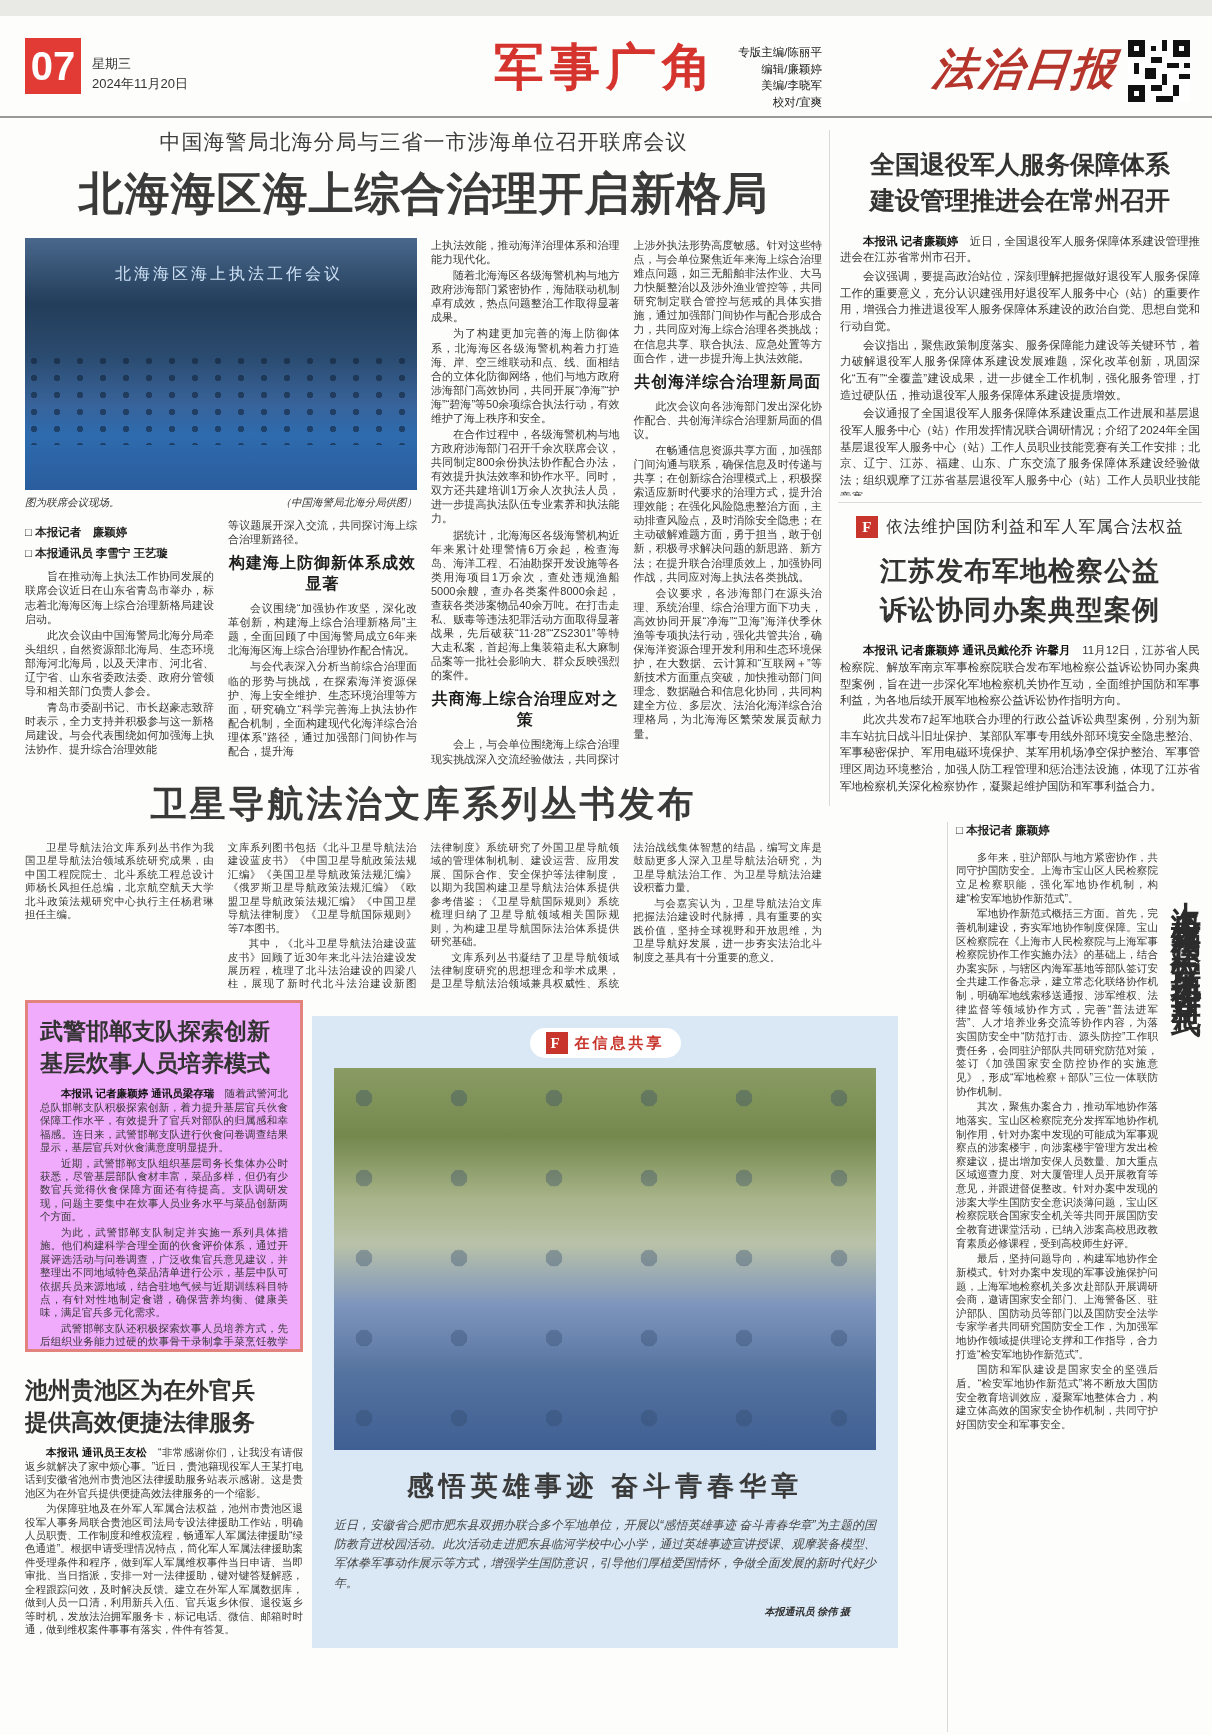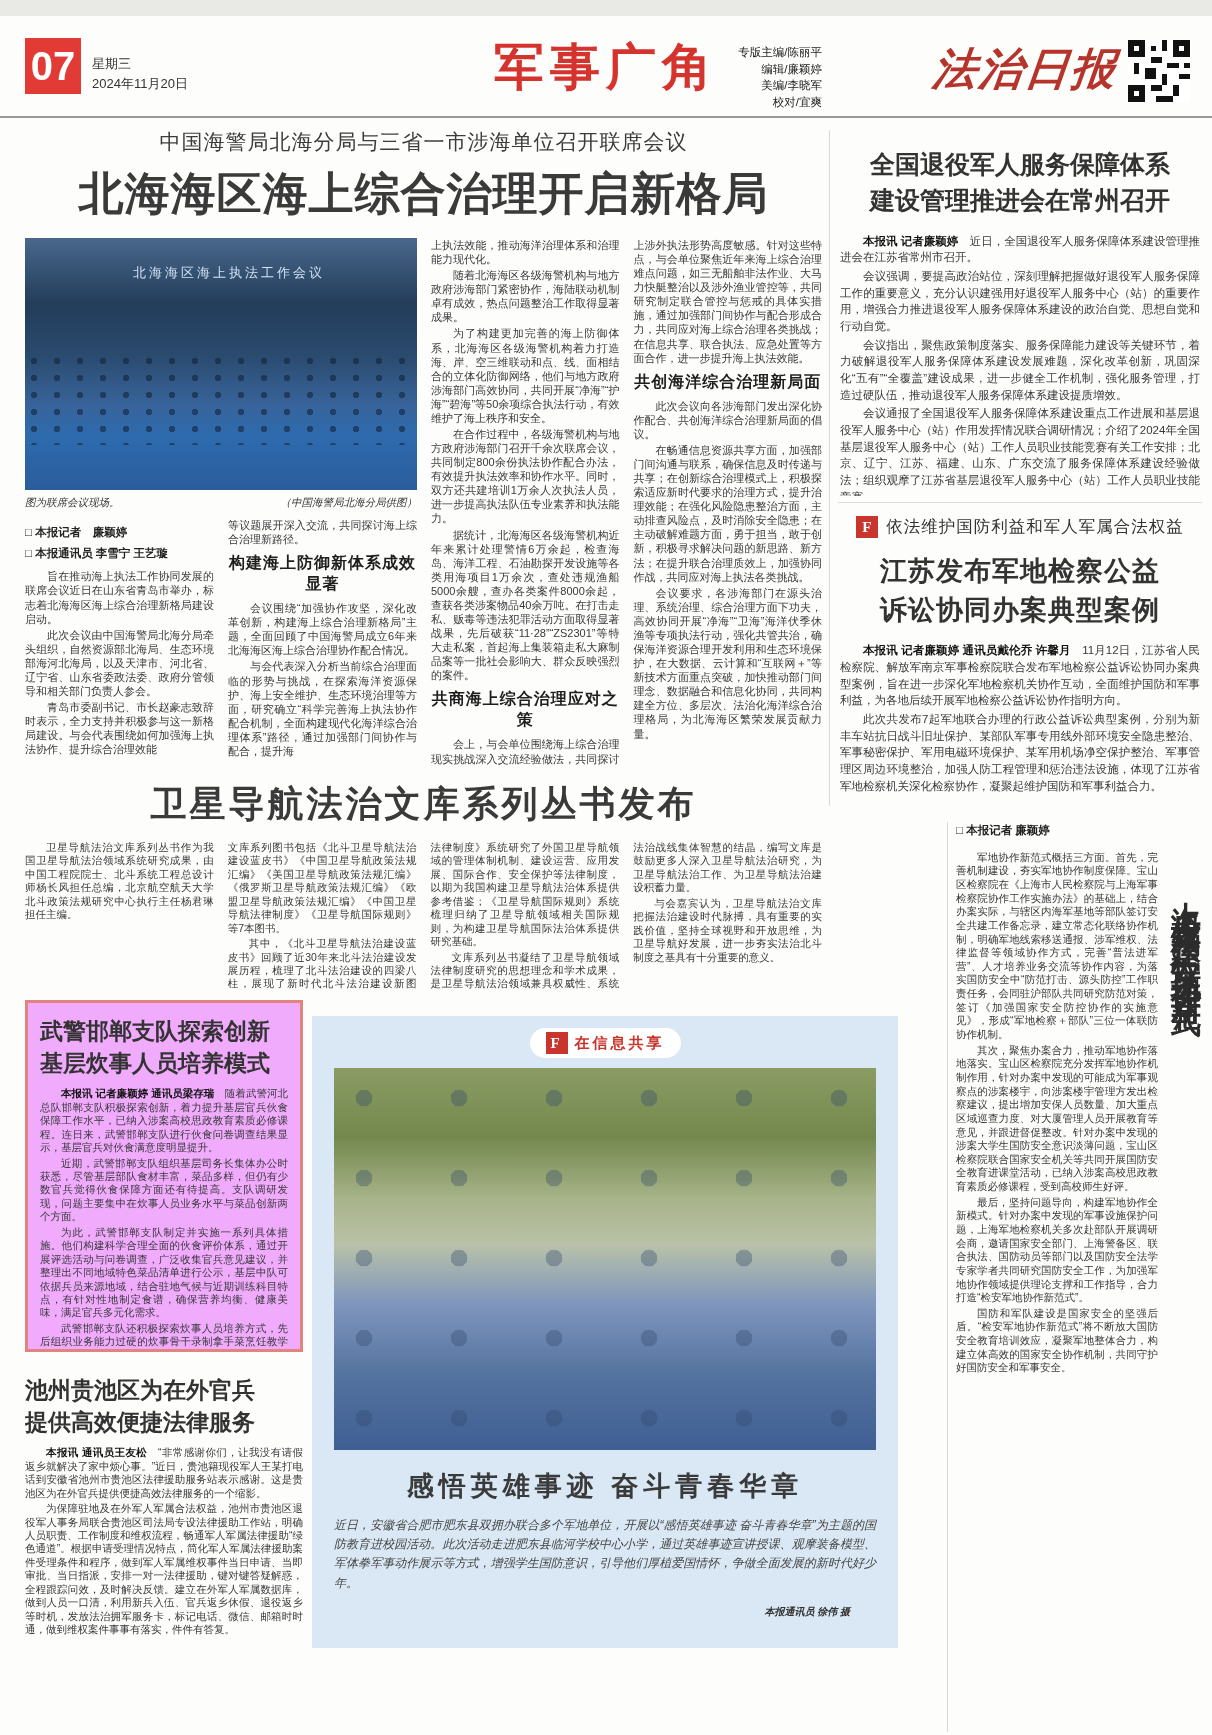--- a/index.html
+++ b/index.html
@@ -30,21 +30,21 @@
   .main-art{position:absolute;left:25px;top:112px;width:797px;height:650px;}
   .kicker{text-align:center;font-size:21px;color:#3c3c3c;letter-spacing:1px;}
   .mainhead{margin:8px 0 14px 0;text-align:center;font-size:45px;font-weight:600;color:#3a3a3a;letter-spacing:1px;}
   .ma-cols{display:flex;gap:14px;height:528px;overflow:hidden;}
   .ma-left{flex:0 0 392px;}
   .photo{width:392px;height:252px;position:relative;overflow:hidden;
     background:linear-gradient(180deg,#49688c 0%,#233d5a 26%,#2a4a6e 46%,#38639a 66%,#2e6bae 78%,#2a5d9d 100%);}
   .photo::after{content:"";position:absolute;left:0;right:0;top:46%;height:36%;opacity:.55;
     background-image:radial-gradient(circle 5px at 9px 7px,#101f33 60%,transparent 61%);background-size:23px 17px;}
   .photo-banner{position:absolute;left:16px;right:0;top:26px;text-align:center;color:#cfe2f6;
-    font-size:13px;letter-spacing:3px;}
+    font-size:16px;letter-spacing:3px;}
   .caprow{display:flex;justify-content:space-between;font-size:10.5px;font-style:italic;color:#333;
           margin:6px 0 8px 0;}
   .ma-left-cols{display:flex;gap:14px;}
   .ma-left-cols .col{flex:1;min-width:0;}
   .ma-col{flex:1;min-width:0;}
   
   .vet{position:absolute;left:840px;top:120px;width:360px;height:360px;overflow:hidden;}
   .vet h2{margin:10px 0 14px 0;text-align:center;font-size:25px;font-weight:600;color:#333;line-height:1.45;}
   .vet p.bp,.js p.bp{font-size:11.5px;line-height:1.45;}
   .js{position:absolute;left:840px;top:500px;width:360px;height:300px;overflow:hidden;}
@@ -200,23 +200,24 @@
       <span>江苏发布军地检察公益</span><br>
       <span>诉讼协同办案典型案例</span>
     </h2>
     <p class="bp"><span class="lead">本报讯 记者廉颖婷 通讯员戴伦乔 许馨月</span>　<span>11月12日，江苏省人民检察院、解放军南京军事检察院联合发布军地检察公益诉讼协同办案典型案例，旨在进一步深化军地检察机关协作互动，全面维护国防和军事利益，为各地后续开展军地检察公益诉讼协作指明方向。</span></p>
     <p class="bp">此次共发布7起军地联合办理的行政公益诉讼典型案例，分别为新丰车站抗日战斗旧址保护、某部队军事专用线外部环境安全隐患整治、军事秘密保护、军用电磁环境保护、某军用机场净空保护整治、军事管理区周边环境整治，加强人防工程管理和惩治违法设施，体现了江苏省军地检察机关深化检察协作，凝聚起维护国防和军事利益合力。</p>
   </article>
 
   <section class="sh">
     <div class="byline">□ 本报记者 廉颖婷</div>
     <div class="vert-head">上海检察构建『检安军地协作新范式』</div>
+    <p class="bp">多年来，驻沪部队与地方紧密协作，共同守护国防安全。上海市宝山区人民检察院立足检察职能，强化军地协作机制，构建“检安军地协作新范式”。</p>
     <p class="bp">军地协作新范式概括三方面。首先，完善机制建设，夯实军地协作制度保障。宝山区检察院在《上海市人民检察院与上海军事检察院协作工作实施办法》的基础上，结合办案实际，与辖区内海军基地等部队签订安全共建工作备忘录，建立常态化联络协作机制，明确军地线索移送通报、涉军维权、法律监督等领域协作方式，完善“普法进军营”、人才培养业务交流等协作内容，为落实国防安全中“防范打击、源头防控”工作职责任务，会同驻沪部队共同研究防范对策，签订《加强国家安全防控协作的实施意见》，形成“军地检察＋部队”三位一体联防协作机制。</p>
     <p class="bp">其次，聚焦办案合力，推动军地协作落地落实。宝山区检察院充分发挥军地协作机制作用，针对办案中发现的可能成为军事观察点的涉案楼宇，向涉案楼宇管理方发出检察建议，提出增加安保人员数量、加大重点区域巡查力度、对大厦管理人员开展教育等意见，并跟进督促整改。针对办案中发现的涉案大学生国防安全意识淡薄问题，宝山区检察院联合国家安全机关等共同开展国防安全教育进课堂活动，已纳入涉案高校思政教育素质必修课程，受到高校师生好评。</p>
-    <p class="bp">最后，坚持问题导向，构建军地协作全新模式。针对办案中发现的军事设施保护问题，上海军地检察机关多次赴部队开展调研会商，邀请国家安全部门、上海警备区、联合执法、国防动员等部门以及国防安全法学专家学者共同研究国防安全工作，为加强军地协作领域提供理论支撑和工作指导，合力打造“检安军地协作新范式”。</p>
+    <p class="bp">最后，坚持问题导向，构建军地协作全新模式。针对办案中发现的军事设施保护问题，上海军地检察机关多次赴部队开展调研会商，邀请国家安全部门、上海警备区、驻沪部队、国防动员等部门以及国防安全法学专家学者共同研究国防安全工作，为加强军地协作领域提供理论支撑和工作指导，合力打造“检安军地协作新范式”。</p>
     <p class="bp">国防和军队建设是国家安全的坚强后盾。“检安军地协作新范式”将不断放大国防安全教育培训效应，凝聚军地整体合力，构建立体高效的国家安全协作机制，共同守护好国防安全和军事安全。</p>
   </section>
 
   <article class="satnav">
     <h2>卫星导航法治文库系列丛书发布</h2>
     <div class="sat-cols">
       <div class="col">
         <p class="bp">卫星导航法治文库系列丛书作为我国卫星导航法治领域系统研究成果，由中国工程院院士、北斗系统工程总设计师杨长风担任总编，北京航空航天大学北斗政策法规研究中心执行主任杨君琳担任主编。</p>
       </div>
       <div class="col">
@@ -233,21 +234,21 @@
         <p class="bp">与会嘉宾认为，卫星导航法治文库把握法治建设时代脉搏，具有重要的实践价值，坚持全球视野和开放思维，为卫星导航好发展，进一步夯实法治北斗制度之基具有十分重要的意义。</p>
       </div>
     </div>
   </article>
 
   <article class="cook">
     <h2>
       <span>武警邯郸支队探索创新</span><br>
       <span>基层炊事人员培养模式</span>
     </h2>
-    <p class="bp"><span class="lead">本报讯 记者廉颖婷 通讯员梁存瑞</span>　<span>随着武警河北总队邯郸支队积极探索创新，着力提升基层官兵伙食保障工作水平，已纳入涉案高校思政教育素质必修课程。连日来，武警邯郸支队进行伙食问卷调查结果显示，基层官兵对伙食满意度明显提升。</span></p>
+    <p class="bp"><span class="lead">本报讯 记者廉颖婷 通讯员梁存瑞</span>　<span>随着武警河北总队邯郸支队积极探索创新，着力提升基层官兵伙食保障工作水平，有效提升了官兵对部队的归属感和幸福感。连日来，武警邯郸支队进行伙食问卷调查结果显示，基层官兵对伙食满意度明显提升。</span></p>
     <p class="bp">近期，武警邯郸支队组织基层司务长集体办公时获悉，尽管基层部队食材丰富，菜品多样，但仍有少数官兵觉得伙食保障方面还有待提高。支队调研发现，问题主要集中在炊事人员业务水平与菜品创新两个方面。</p>
     <p class="bp">为此，武警邯郸支队制定并实施一系列具体措施。他们构建科学合理全面的伙食评价体系，通过开展评选活动与问卷调查，广泛收集官兵意见建议，并整理出不同地域特色菜品清单进行公示，基层中队可依据兵员来源地域，结合驻地气候与近期训练科目特点，有针对性地制定食谱，确保营养均衡、健康美味，满足官兵多元化需求。</p>
     <p class="bp">武警邯郸支队还积极探索炊事人员培养方式，先后组织业务能力过硬的炊事骨干录制拿手菜烹饪教学视频，分批次开展短期集中培训；邀请驻地名厨走进军营授课交流，引入新烹饪理念与技法，全面提升炊事人员业务水平。</p>
   </article>
 
   <article class="chz">
     <h2>
       <span>池州贵池区为在外官兵</span><br>
       <span>提供高效便捷法律服务</span>
     </h2>

